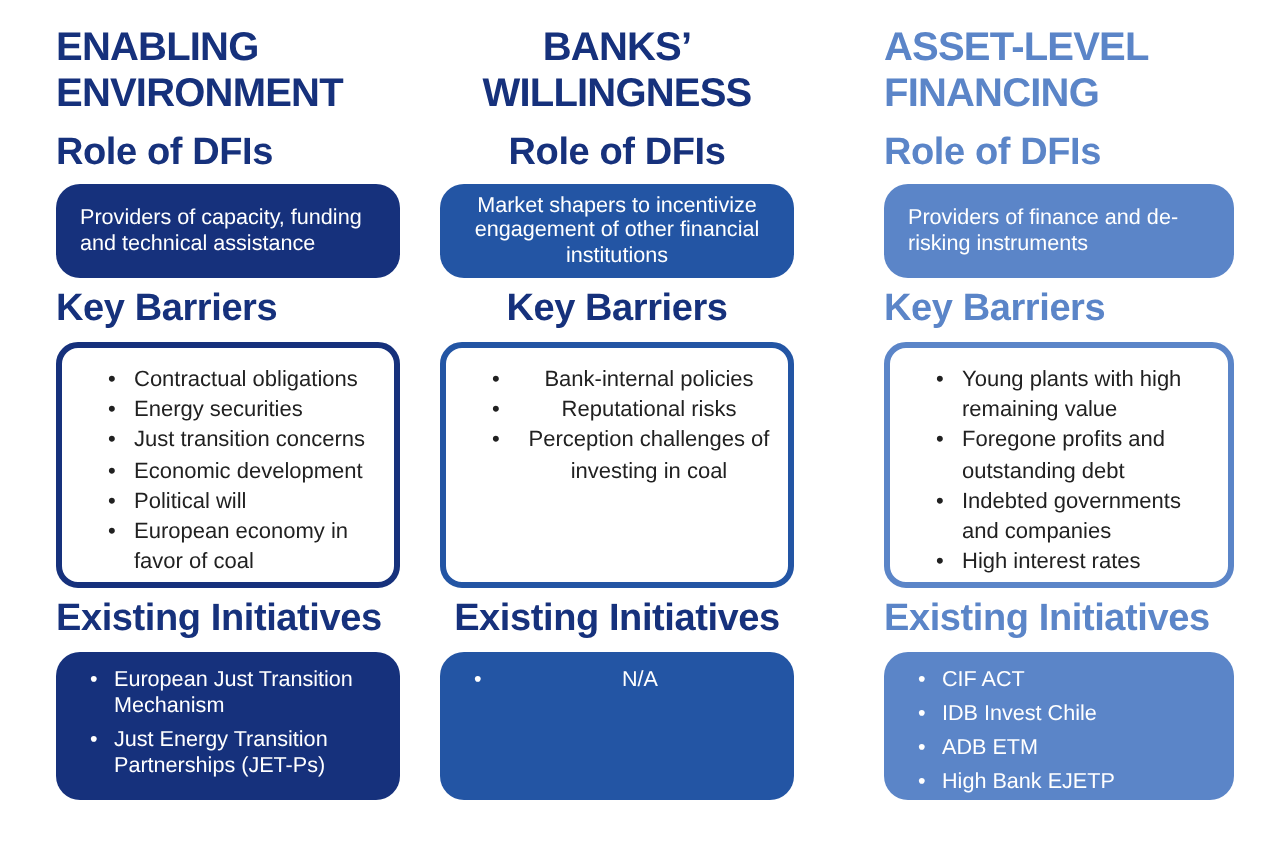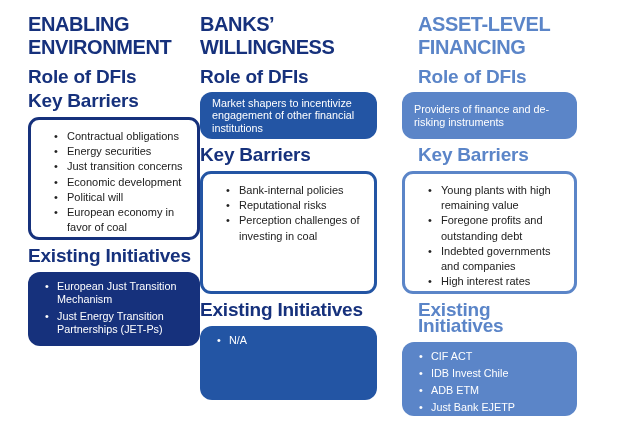--- a/index.html
+++ b/index.html
@@ -1,29 +1,29 @@
 <!DOCTYPE html>
 <html style="--navy: #16317c; --blue: #2355a4; --lightblue: #5b85c8; --text: #212121; --white: #ffffff; --bg: #ffffff;"><head>
 <meta charset="utf-8">
 <style>
   :root{
     --navy:#16317c; --blue:#2355a4; --lightblue:#5b85c8;
     --text:#212121; --white:#ffffff; --bg:#ffffff;
   }
-  *{box-sizing:border-box;}
+  *{box-sizing:border-box;gap:20px;}
   html,body{margin:0;padding:0;}
   body{
     width:636px;height:421px;background:var(--bg);
     font-family:"Liberation Sans", sans-serif;
     -webkit-font-smoothing:antialiased;
   }
   .canvas{position:relative;width:636px;height:421px;overflow:hidden;display:flex;align-items:flex-start;}
   .col{display:block;}
   .col-1{width:172px;margin-left:28px;}
-  .col-2{width:177px;}
+  .col-2{width:177px;text-align:center;}
   .col-3{width:175px;margin-left:25px;}
 
   .col-title{
     margin:13px 0 0 0;
     font-size:20px;line-height:23px;font-weight:700;letter-spacing:-0.4px;
     height:46px;
   }
   .sec{font-size:19px;line-height:16px;font-weight:700;letter-spacing:-0.2px;margin:0;}
   .sec-role{margin-top:10px;}
   .sec-kb{margin-top:8px;}
@@ -59,32 +59,35 @@
 
   
   .t-navy .col-title,.t-navy .sec{color:var(--navy);}
   .t-navy .role-box,.t-navy .ei-box{background:var(--navy);}
   .t-navy .kb-box{border-color:var(--navy);}
 
   .t-blue .col-title,.t-blue .sec{color:var(--navy);}
   .t-blue .role-box,.t-blue .ei-box{background:var(--blue);}
   .t-blue .kb-box{border-color:var(--blue);}
 
-  .t-light .col-title,.t-light .sec{color:var(--lightblue);margin-left:16px;}
+  .t-light .col-title,.t-light .sec{color:var(--lightblue);}
   .t-light .role-box,.t-light .ei-box{background:var(--lightblue);align-items:center;}
   .t-light .kb-box{border-color:var(--lightblue);}
 </style>
 </head>
 <body>
 
 <div class="canvas">
 
   <div class="col col-1 t-navy">
     <h1 class="col-title">ENABLING ENVIRONMENT</h1>
     <h2 class="sec sec-role">Role of DFIs</h2>
+    <div class="role-box">
+      <p>Providers of capacity, funding and technical assistance</p>
+    </div>
     <h2 class="sec sec-kb">Key Barriers</h2>
     <div class="kb-box">
       <ul>
           <li>Contractual obligations</li>
           <li>Energy securities</li>
           <li>Just transition concerns</li>
           <li>Economic development</li>
           <li>Political will</li>
           <li>European economy in favor of coal</li>
         </ul>
@@ -134,18 +137,18 @@
           <li>Indebted governments and companies</li>
           <li>High interest rates</li>
         </ul>
     </div>
     <h2 class="sec sec-ei">Existing Initiatives</h2>
     <div class="ei-box">
       <ul>
           <li>CIF ACT</li>
           <li>IDB Invest Chile</li>
           <li>ADB ETM</li>
-          <li>Just Bank EJETP</li>
+          <li>High Bank EJETP</li>
         </ul>
     </div>
   </div>
 
 </div>
 
 </body></html>

